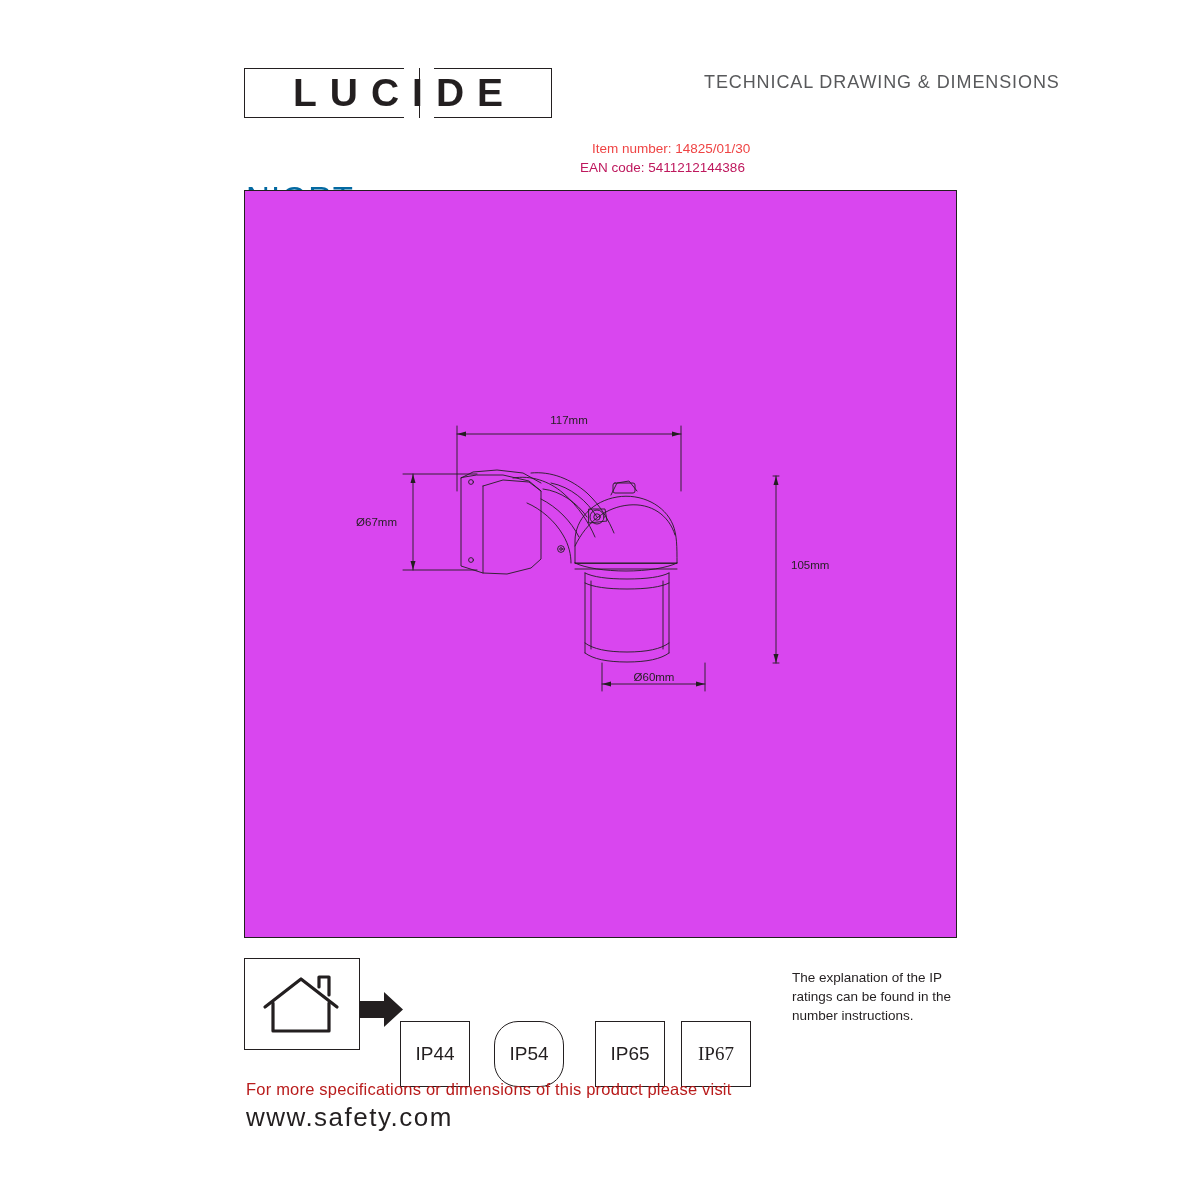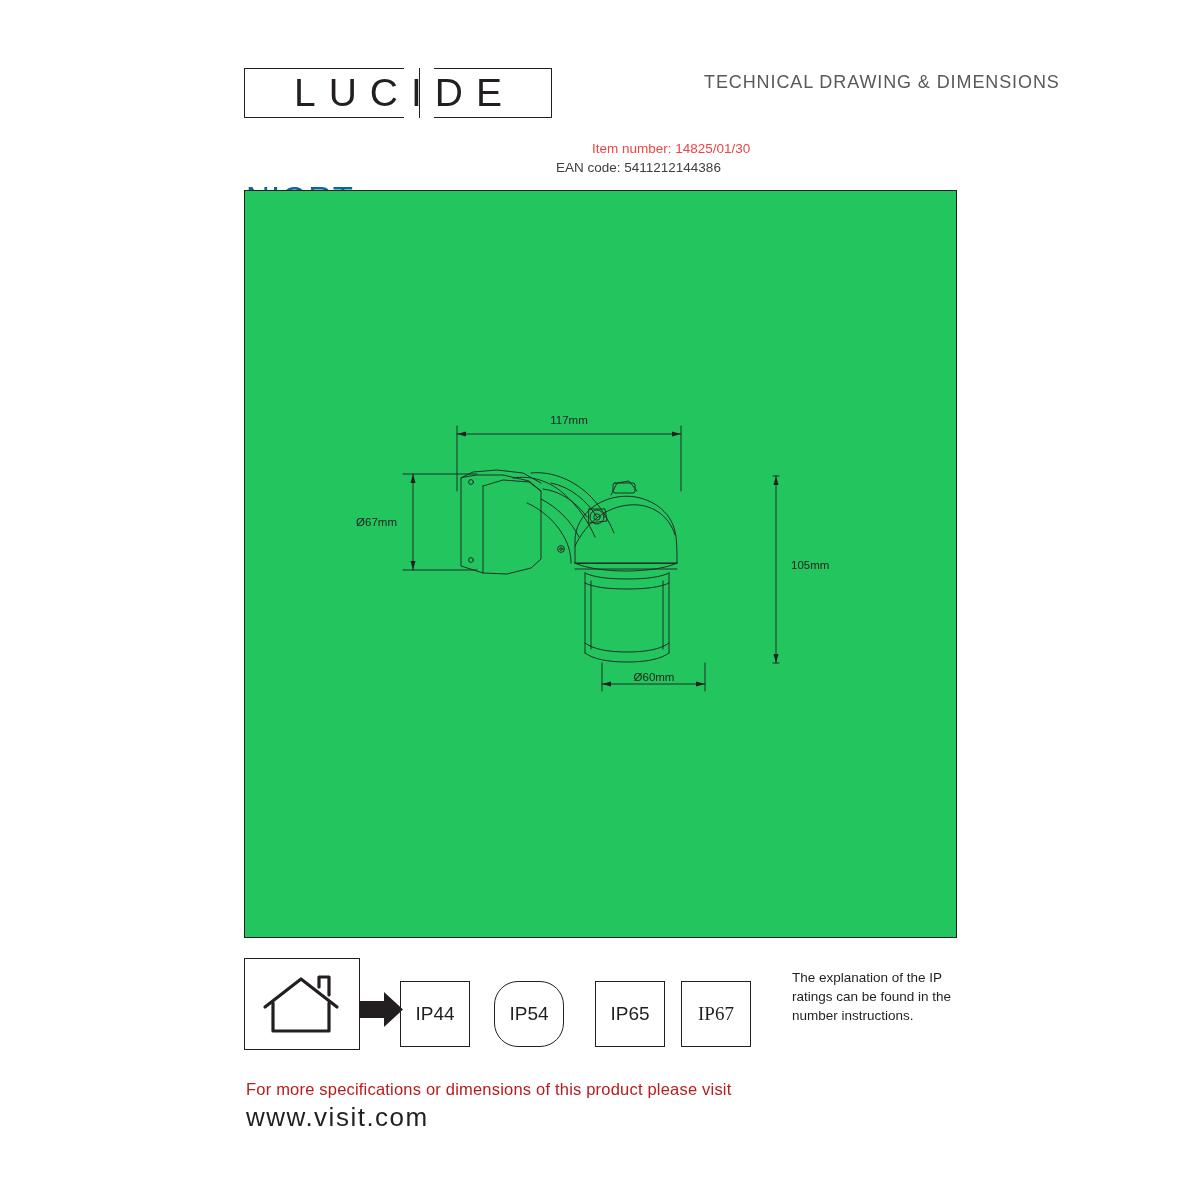--- a/index.html
+++ b/index.html
@@ -36,21 +36,21 @@
   .logo-text {
     position: absolute;
     left: 0; top: 0;
     width: 100%;
     height: 100%;
     display: flex;
     align-items: center;
     justify-content: center;
     font-size: 39px;
     letter-spacing: 13px;
-    font-weight: 400;
+    font-weight: 700;
     color: #231f20;
     text-indent: 13px;
     font-family: "Liberation Sans", sans-serif;
   }
   
   .logo-gap-top {
     position: absolute;
     left: 404px;
     top: 64px;
     width: 30px;
@@ -95,57 +95,57 @@
 
   .item-number {
     position: absolute;
     left: 592px;
     top: 141px;
     font-size: 13.5px;
     color: #ef4444;
   }
   .ean-code {
     position: absolute;
-    left: 556px;
+    left: 580px;
     top: 160px;
     font-size: 13.5px;
-    color: #404040;
+    color: #be185d;
   }
 
   
   .drawing-frame {
     position: absolute;
     left: 244px;
     top: 190px;
     width: 713px;
     height: 748px;
     border: 1.2px solid #231f20;
     box-sizing: border-box;
-    background: #22c55e;
+    background: #d946ef;
   }
 
   .drawing-svg {
     position: absolute;
     left: 0;
     top: 0;
   }
 
   
   .house-box {
     position: absolute;
     left: 244px;
     top: 958px;
     width: 116px;
     height: 92px;
     border: 1.4px solid #231f20;
     box-sizing: border-box;
   }
   .ip-box {
     position: absolute;
-    top: 981px;
+    top: 1021px;
     width: 70px;
     height: 66px;
     border: 1.3px solid #231f20;
     box-sizing: border-box;
     display: flex;
     align-items: center;
     justify-content: center;
     font-size: 19px;
     color: #231f20;
   }
@@ -296,15 +296,15 @@
   </svg>
 
   <div class="ip-box ip44">IP44</div>
   <div class="ip-box ip54">IP54</div>
   <div class="ip-box ip65">IP65</div>
   <div class="ip-box ip67">IP67</div>
 
   <div class="ip-explanation">The explanation of the IP ratings can be found in the number instructions.</div>
 
   <div class="footer-line">For more specifications or dimensions of this product please visit</div>
-  <div class="footer-url">www.visit.com</div>
+  <div class="footer-url">www.safety.com</div>
 
 </div>
 
 </body></html>

